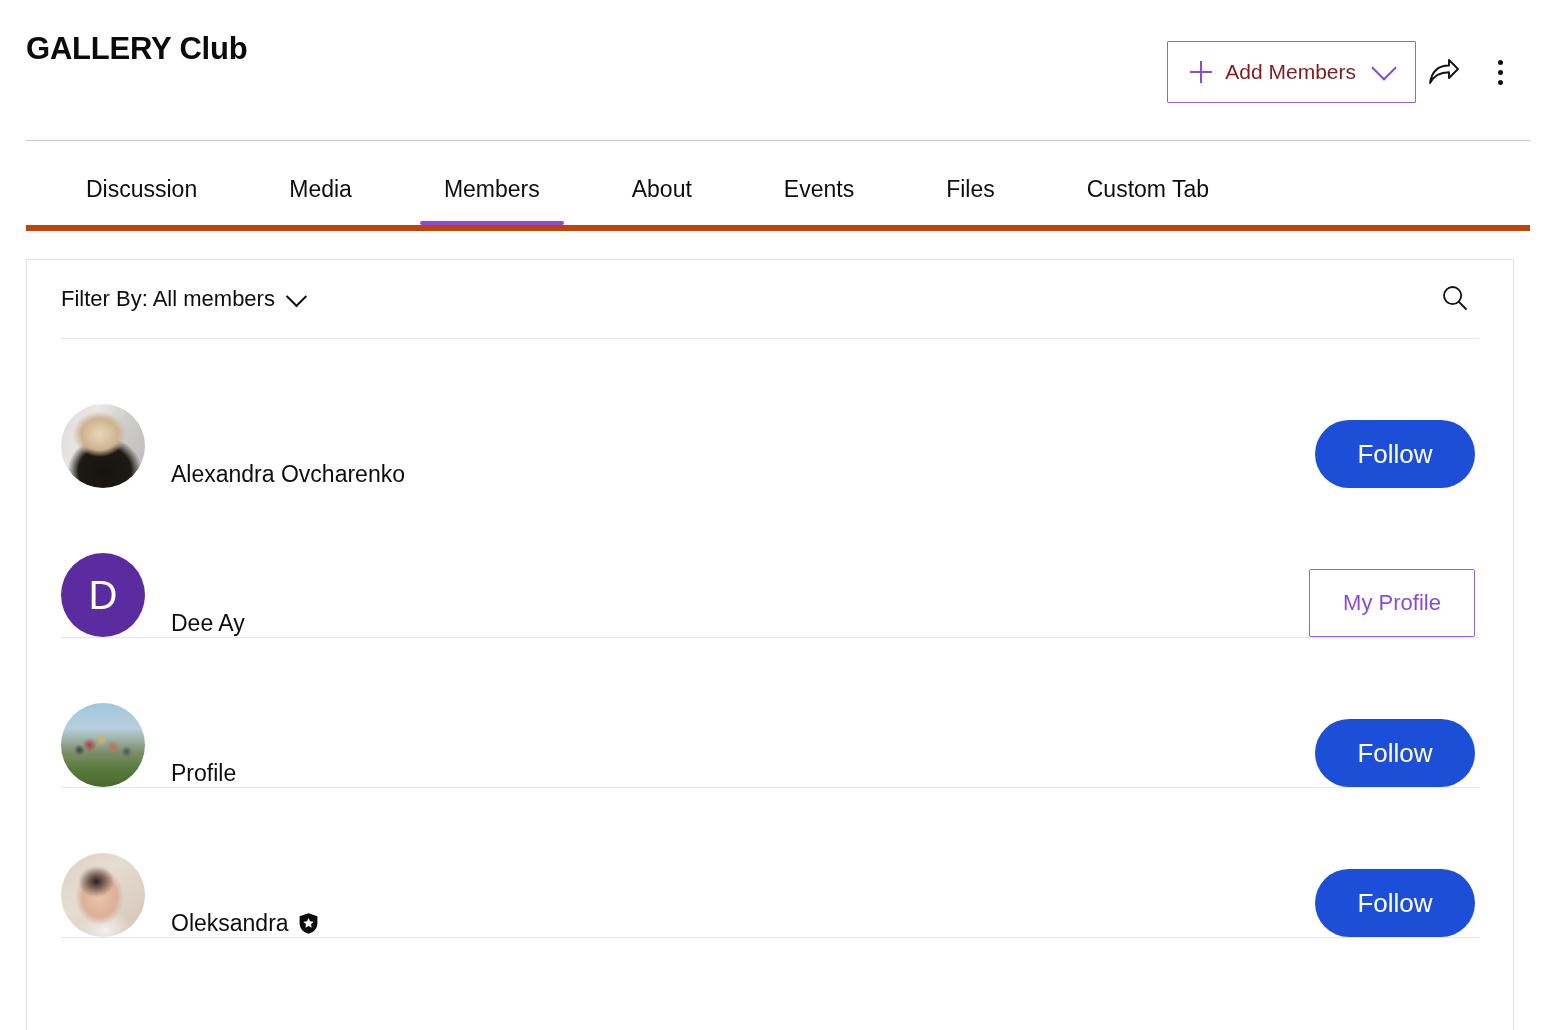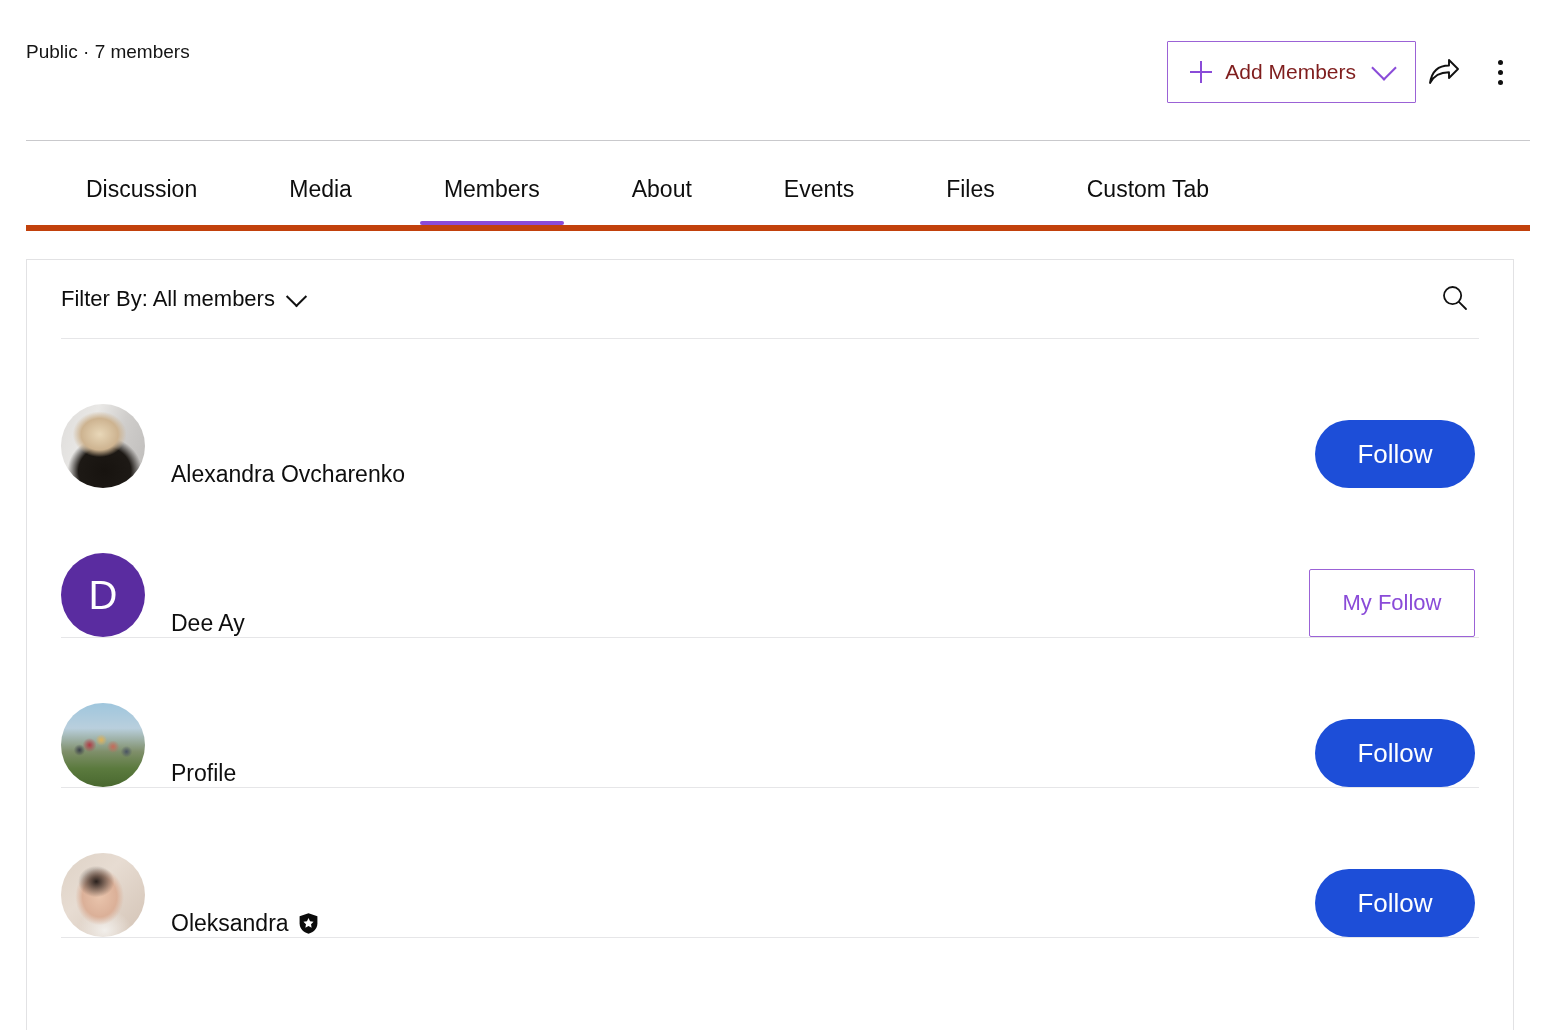--- a/index.html
+++ b/index.html
@@ -259,21 +259,21 @@
     font-size: 22px;
     font-family: "Liberation Sans", sans-serif;
     cursor: pointer;
     padding: 0 22px;
   }
 </style>
 </head>
 <body>
 
 <div class="group-header">
-  <div class="group-meta">Public · 7 members</div>
+  <div class="group-title">GALLERY Club</div>
 
   <div class="header-actions">
     <button class="add-members-btn">
       <span class="plus-icon"></span>
       <span>Add Members</span>
       <span class="chev-lg"></span>
     </button>
 
     <button class="icon-btn share-icon">
       <span>
@@ -333,21 +333,21 @@
   </div>
 
   <div class="member-row">
     <div class="avatar avatar-initial" style="background:#5a2ca0">
       <span>D</span>
     </div>
     <div class="member-name">
       <span>Dee Ay</span>
     </div>
     <div class="row-spacer"></div>
-    <button class="profile-btn">My Follow</button>
+    <button class="profile-btn">My Profile</button>
   </div>
 
   <div class="divider"></div>
 
   <div class="member-row">
     <div class="avatar av-jennifer"></div>
     <div class="member-name">
       <span>Profile</span>
     </div>
     <div class="row-spacer"></div>

